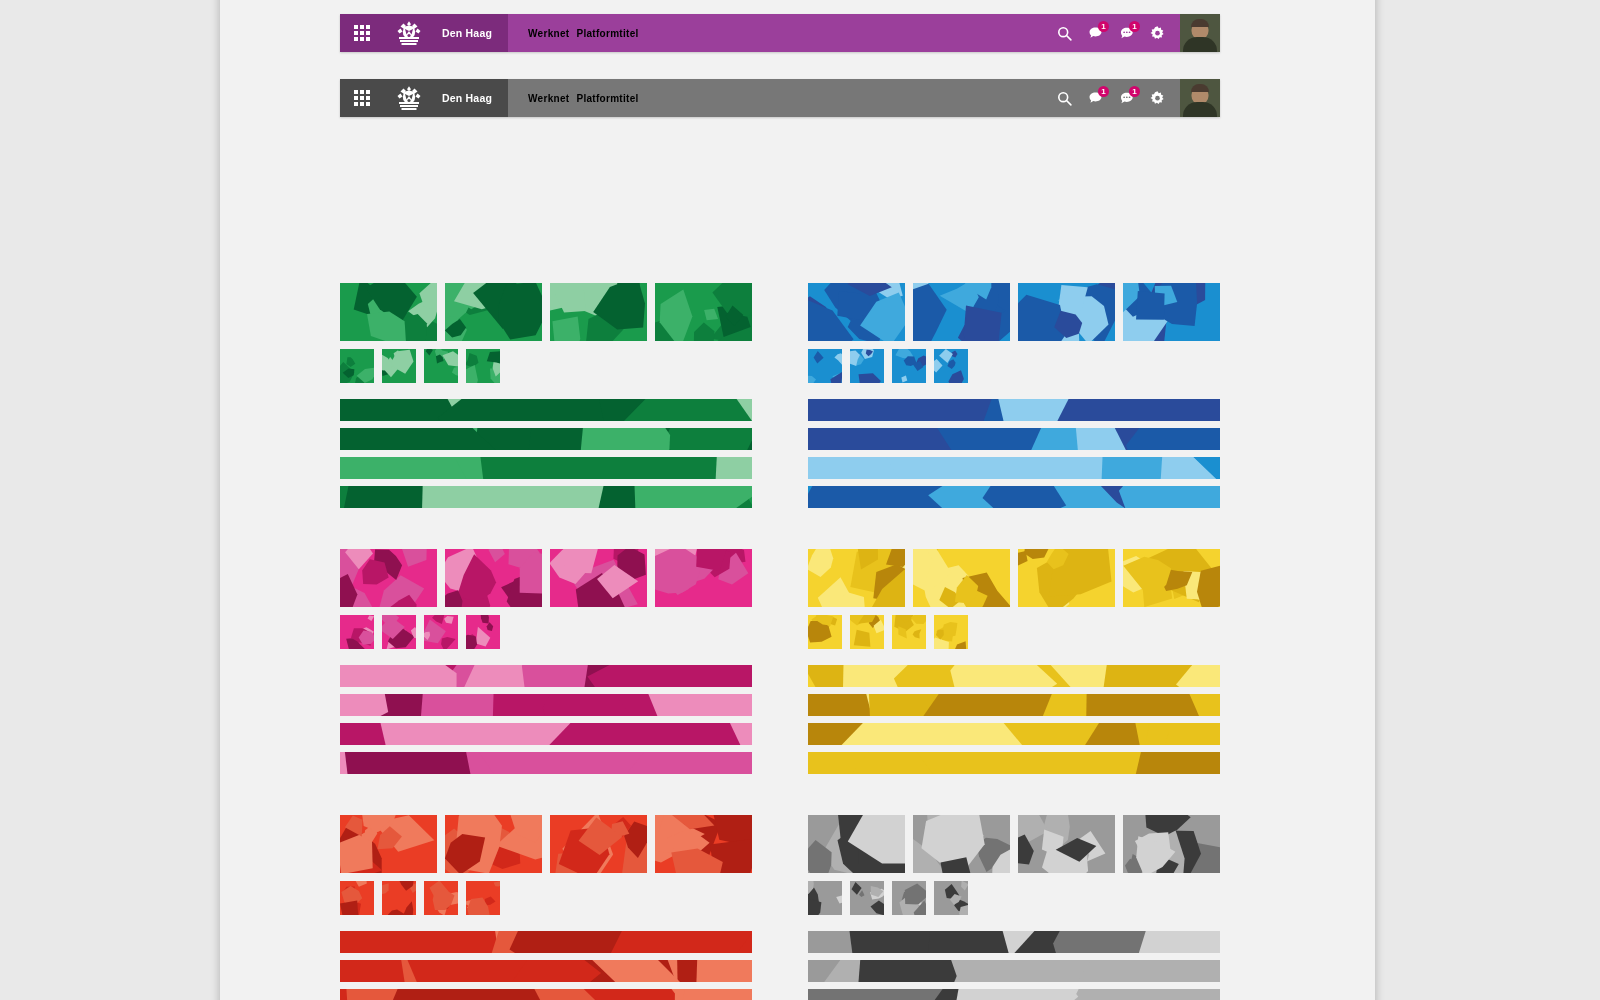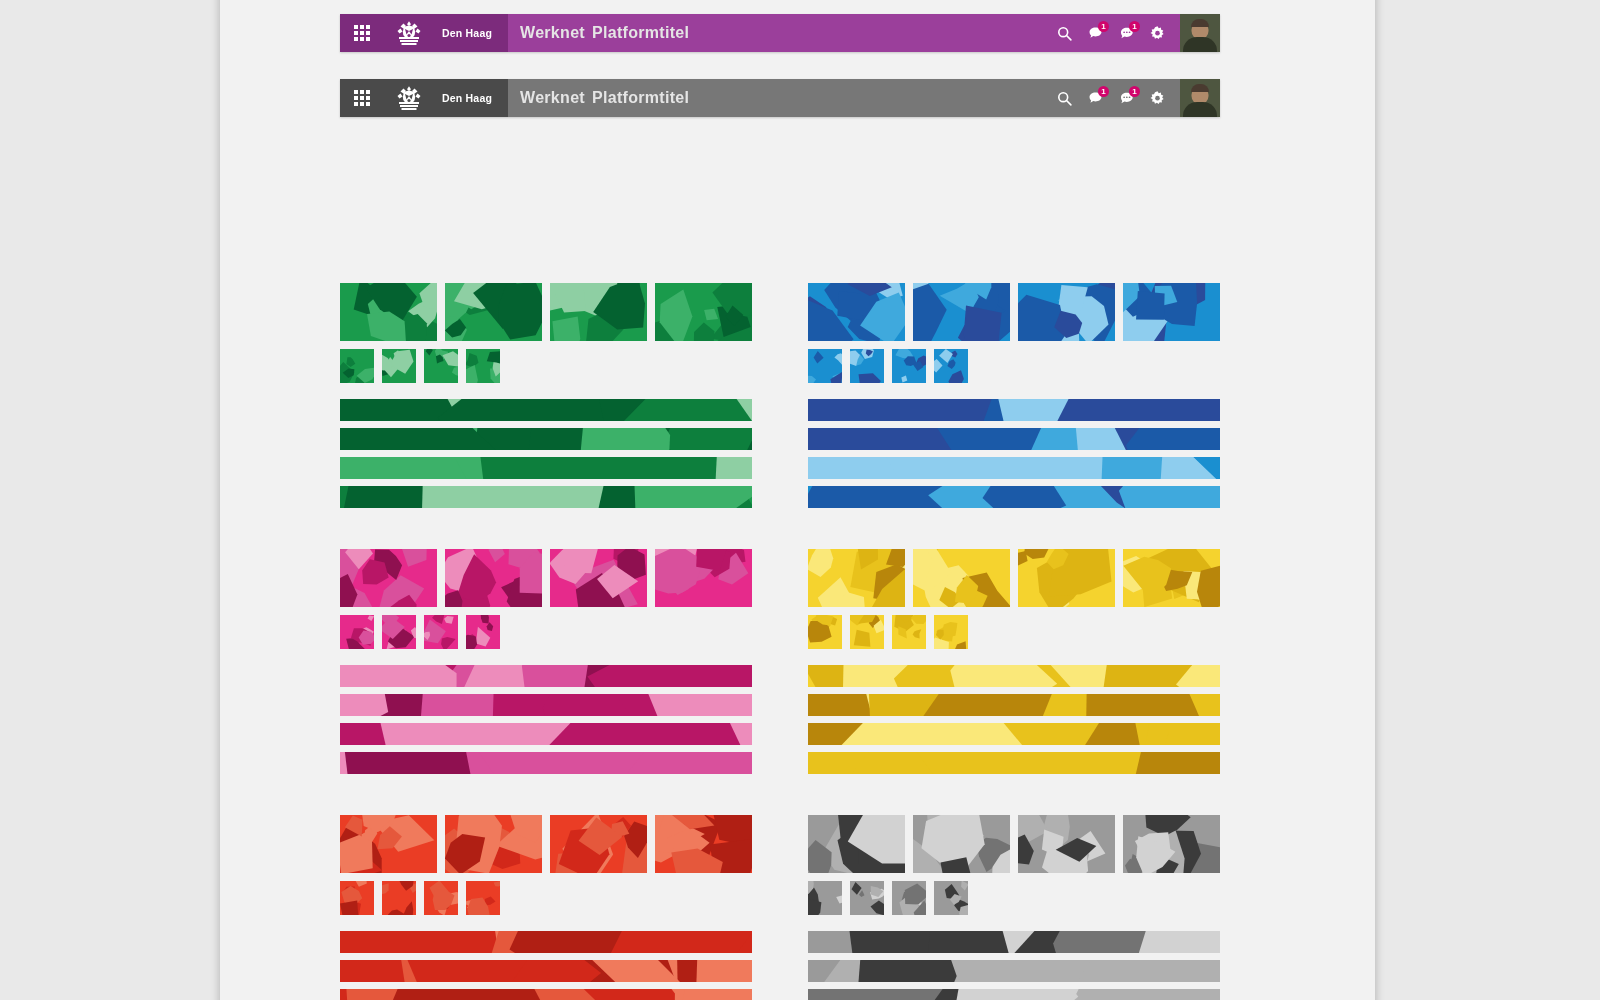--- a/index.html
+++ b/index.html
@@ -41,22 +41,22 @@
     display:flex;align-items:center;gap:18px;padding:0 16px 0 10px;
     flex:0 0 auto;
   }
   .crest{width:30px;height:26px;display:block;}
   .den-haag{
     color:#fff;font-size:10.5px;font-weight:bold;letter-spacing:.2px;
     white-space:nowrap;
   }
 
   .nav-title{
-    display:flex;align-items:center;padding-left:12px;
-    color:#e5e5e5;font-size:16px;font-weight:bold;letter-spacing:.3px;
+    display:flex;align-items:center;padding-left:20px;
+    color:#000000;font-size:10px;font-weight:bold;letter-spacing:.3px;
     white-space:nowrap;flex:1 1 auto;
   }
   .nav-title .t2{margin-left:7px;}
 
   .nav-actions{
     display:flex;align-items:center;gap:14px;padding-right:14px;flex:0 0 auto;
   }
   .nav-icon{position:relative;width:17px;height:17px;display:block;cursor:pointer;}
   .nav-icon svg{display:block;width:17px;height:17px;}
   .badge{

